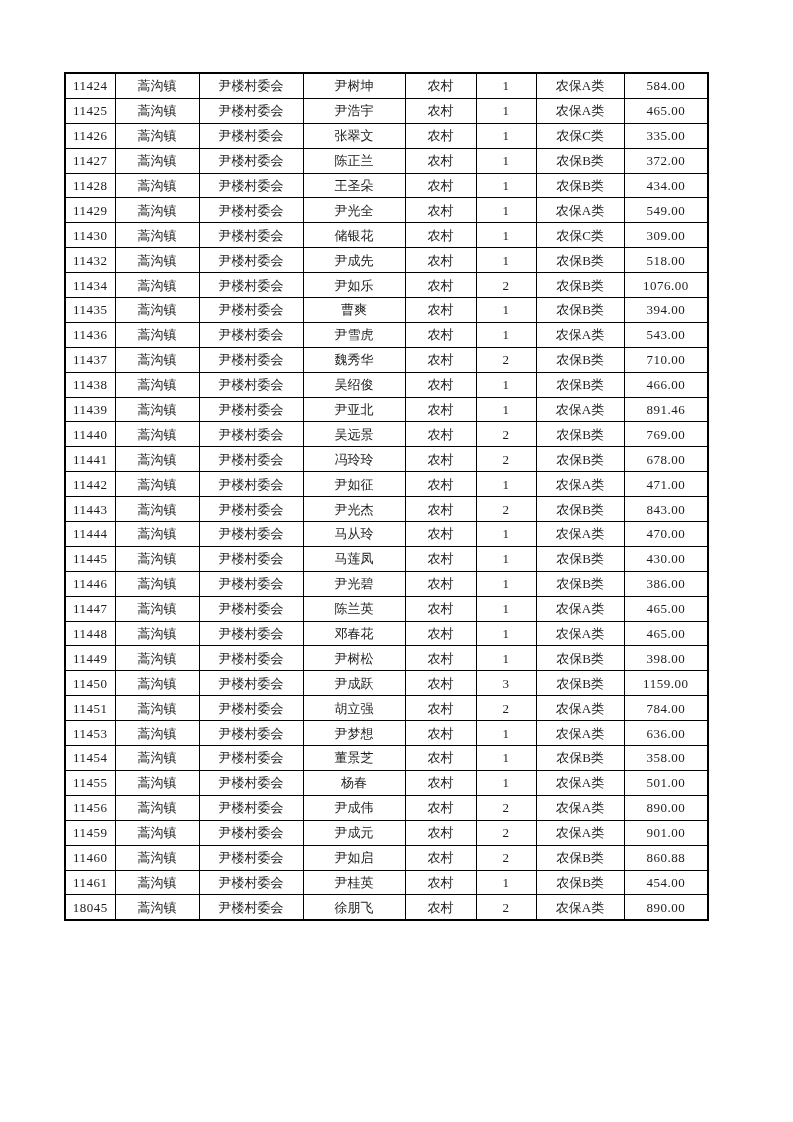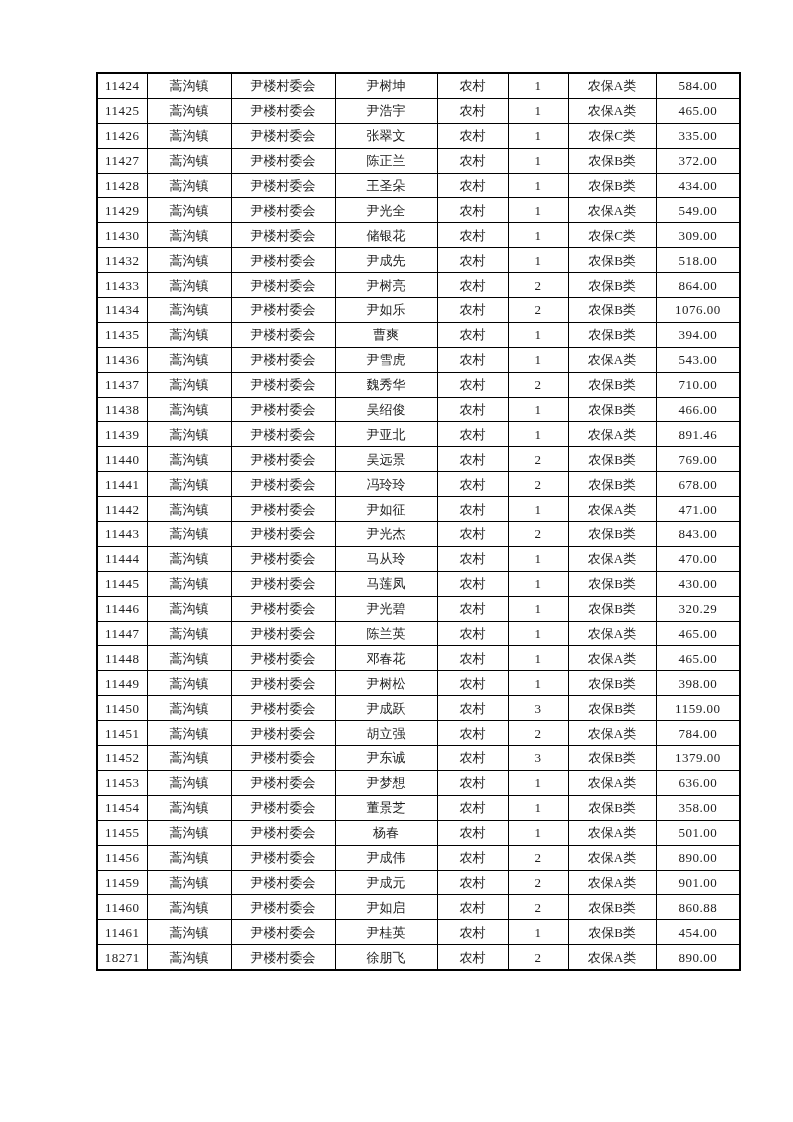--- a/index.html
+++ b/index.html
@@ -16,21 +16,20 @@
     color: #1a1a1a;
     overflow: hidden;
   }
   table.records {
     position: absolute;
     left: 64px;
     top: 72px;
     border-collapse: collapse;
     table-layout: fixed;
     border: 2px solid #000000;
-    margin-left: 32px;
   }
   table.records td {
     border: 1px solid #000000;
     height: 23.9px;
     padding: 0 2px;
     text-align: center;
     vertical-align: middle;
     font-size: 13px;
     line-height: 1;
     white-space: nowrap;
@@ -131,30 +130,20 @@
           <td class="num">11432</td>
           <td>蒿沟镇</td>
           <td>尹楼村委会</td>
           <td>尹成先</td>
           <td>农村</td>
           <td class="num">1</td>
           <td>农保B类</td>
           <td class="num">518.00</td>
         </tr>
         <tr>
-          <td class="num">11433</td>
-          <td>蒿沟镇</td>
-          <td>尹楼村委会</td>
-          <td>尹树亮</td>
-          <td>农村</td>
-          <td class="num">2</td>
-          <td>农保B类</td>
-          <td class="num">864.00</td>
-        </tr>
-        <tr>
           <td class="num">11434</td>
           <td>蒿沟镇</td>
           <td>尹楼村委会</td>
           <td>尹如乐</td>
           <td>农村</td>
           <td class="num">2</td>
           <td>农保B类</td>
           <td class="num">1076.00</td>
         </tr>
         <tr>
@@ -268,21 +257,21 @@
           <td class="num">430.00</td>
         </tr>
         <tr>
           <td class="num">11446</td>
           <td>蒿沟镇</td>
           <td>尹楼村委会</td>
           <td>尹光碧</td>
           <td>农村</td>
           <td class="num">1</td>
           <td>农保B类</td>
-          <td class="num">320.29</td>
+          <td class="num">386.00</td>
         </tr>
         <tr>
           <td class="num">11447</td>
           <td>蒿沟镇</td>
           <td>尹楼村委会</td>
           <td>陈兰英</td>
           <td>农村</td>
           <td class="num">1</td>
           <td>农保A类</td>
           <td class="num">465.00</td>
@@ -321,30 +310,20 @@
           <td class="num">11451</td>
           <td>蒿沟镇</td>
           <td>尹楼村委会</td>
           <td>胡立强</td>
           <td>农村</td>
           <td class="num">2</td>
           <td>农保A类</td>
           <td class="num">784.00</td>
         </tr>
         <tr>
-          <td class="num">11452</td>
-          <td>蒿沟镇</td>
-          <td>尹楼村委会</td>
-          <td>尹东诚</td>
-          <td>农村</td>
-          <td class="num">3</td>
-          <td>农保B类</td>
-          <td class="num">1379.00</td>
-        </tr>
-        <tr>
           <td class="num">11453</td>
           <td>蒿沟镇</td>
           <td>尹楼村委会</td>
           <td>尹梦想</td>
           <td>农村</td>
           <td class="num">1</td>
           <td>农保A类</td>
           <td class="num">636.00</td>
         </tr>
         <tr>
@@ -401,21 +380,21 @@
           <td class="num">11461</td>
           <td>蒿沟镇</td>
           <td>尹楼村委会</td>
           <td>尹桂英</td>
           <td>农村</td>
           <td class="num">1</td>
           <td>农保B类</td>
           <td class="num">454.00</td>
         </tr>
         <tr>
-          <td class="num">18271</td>
+          <td class="num">18045</td>
           <td>蒿沟镇</td>
           <td>尹楼村委会</td>
           <td>徐朋飞</td>
           <td>农村</td>
           <td class="num">2</td>
           <td>农保A类</td>
           <td class="num">890.00</td>
         </tr>
       </tbody>
   </table>

